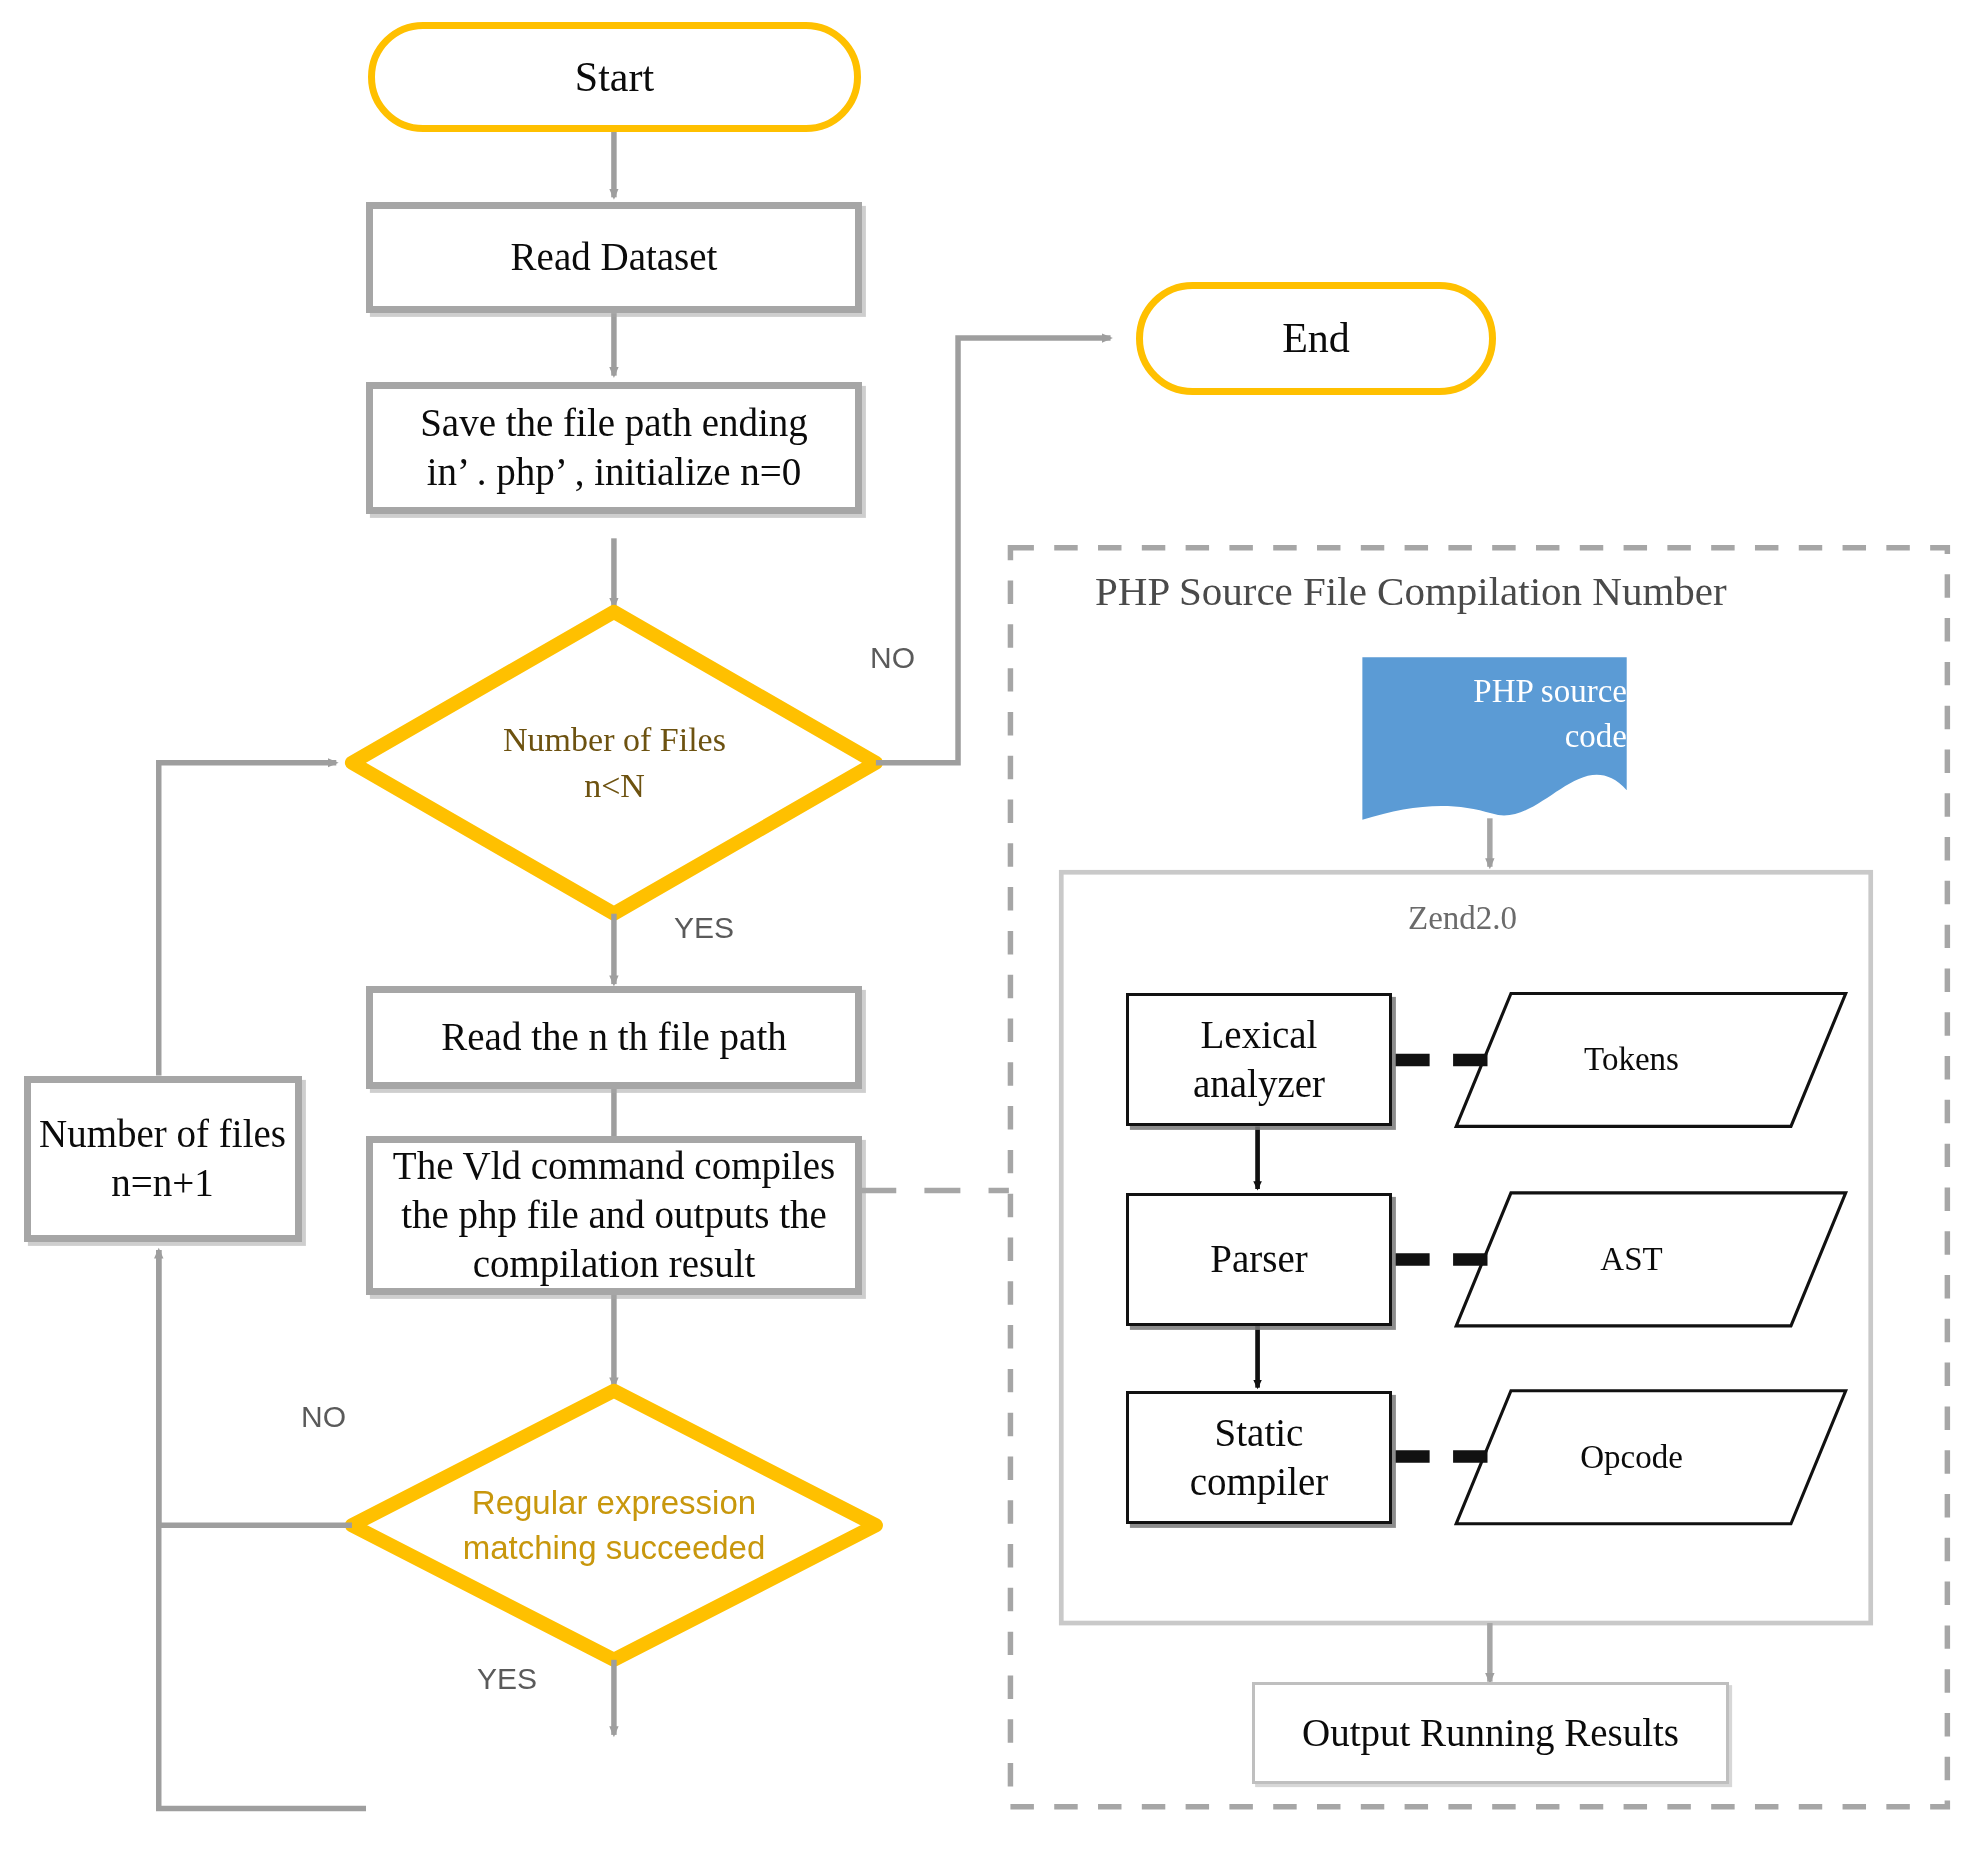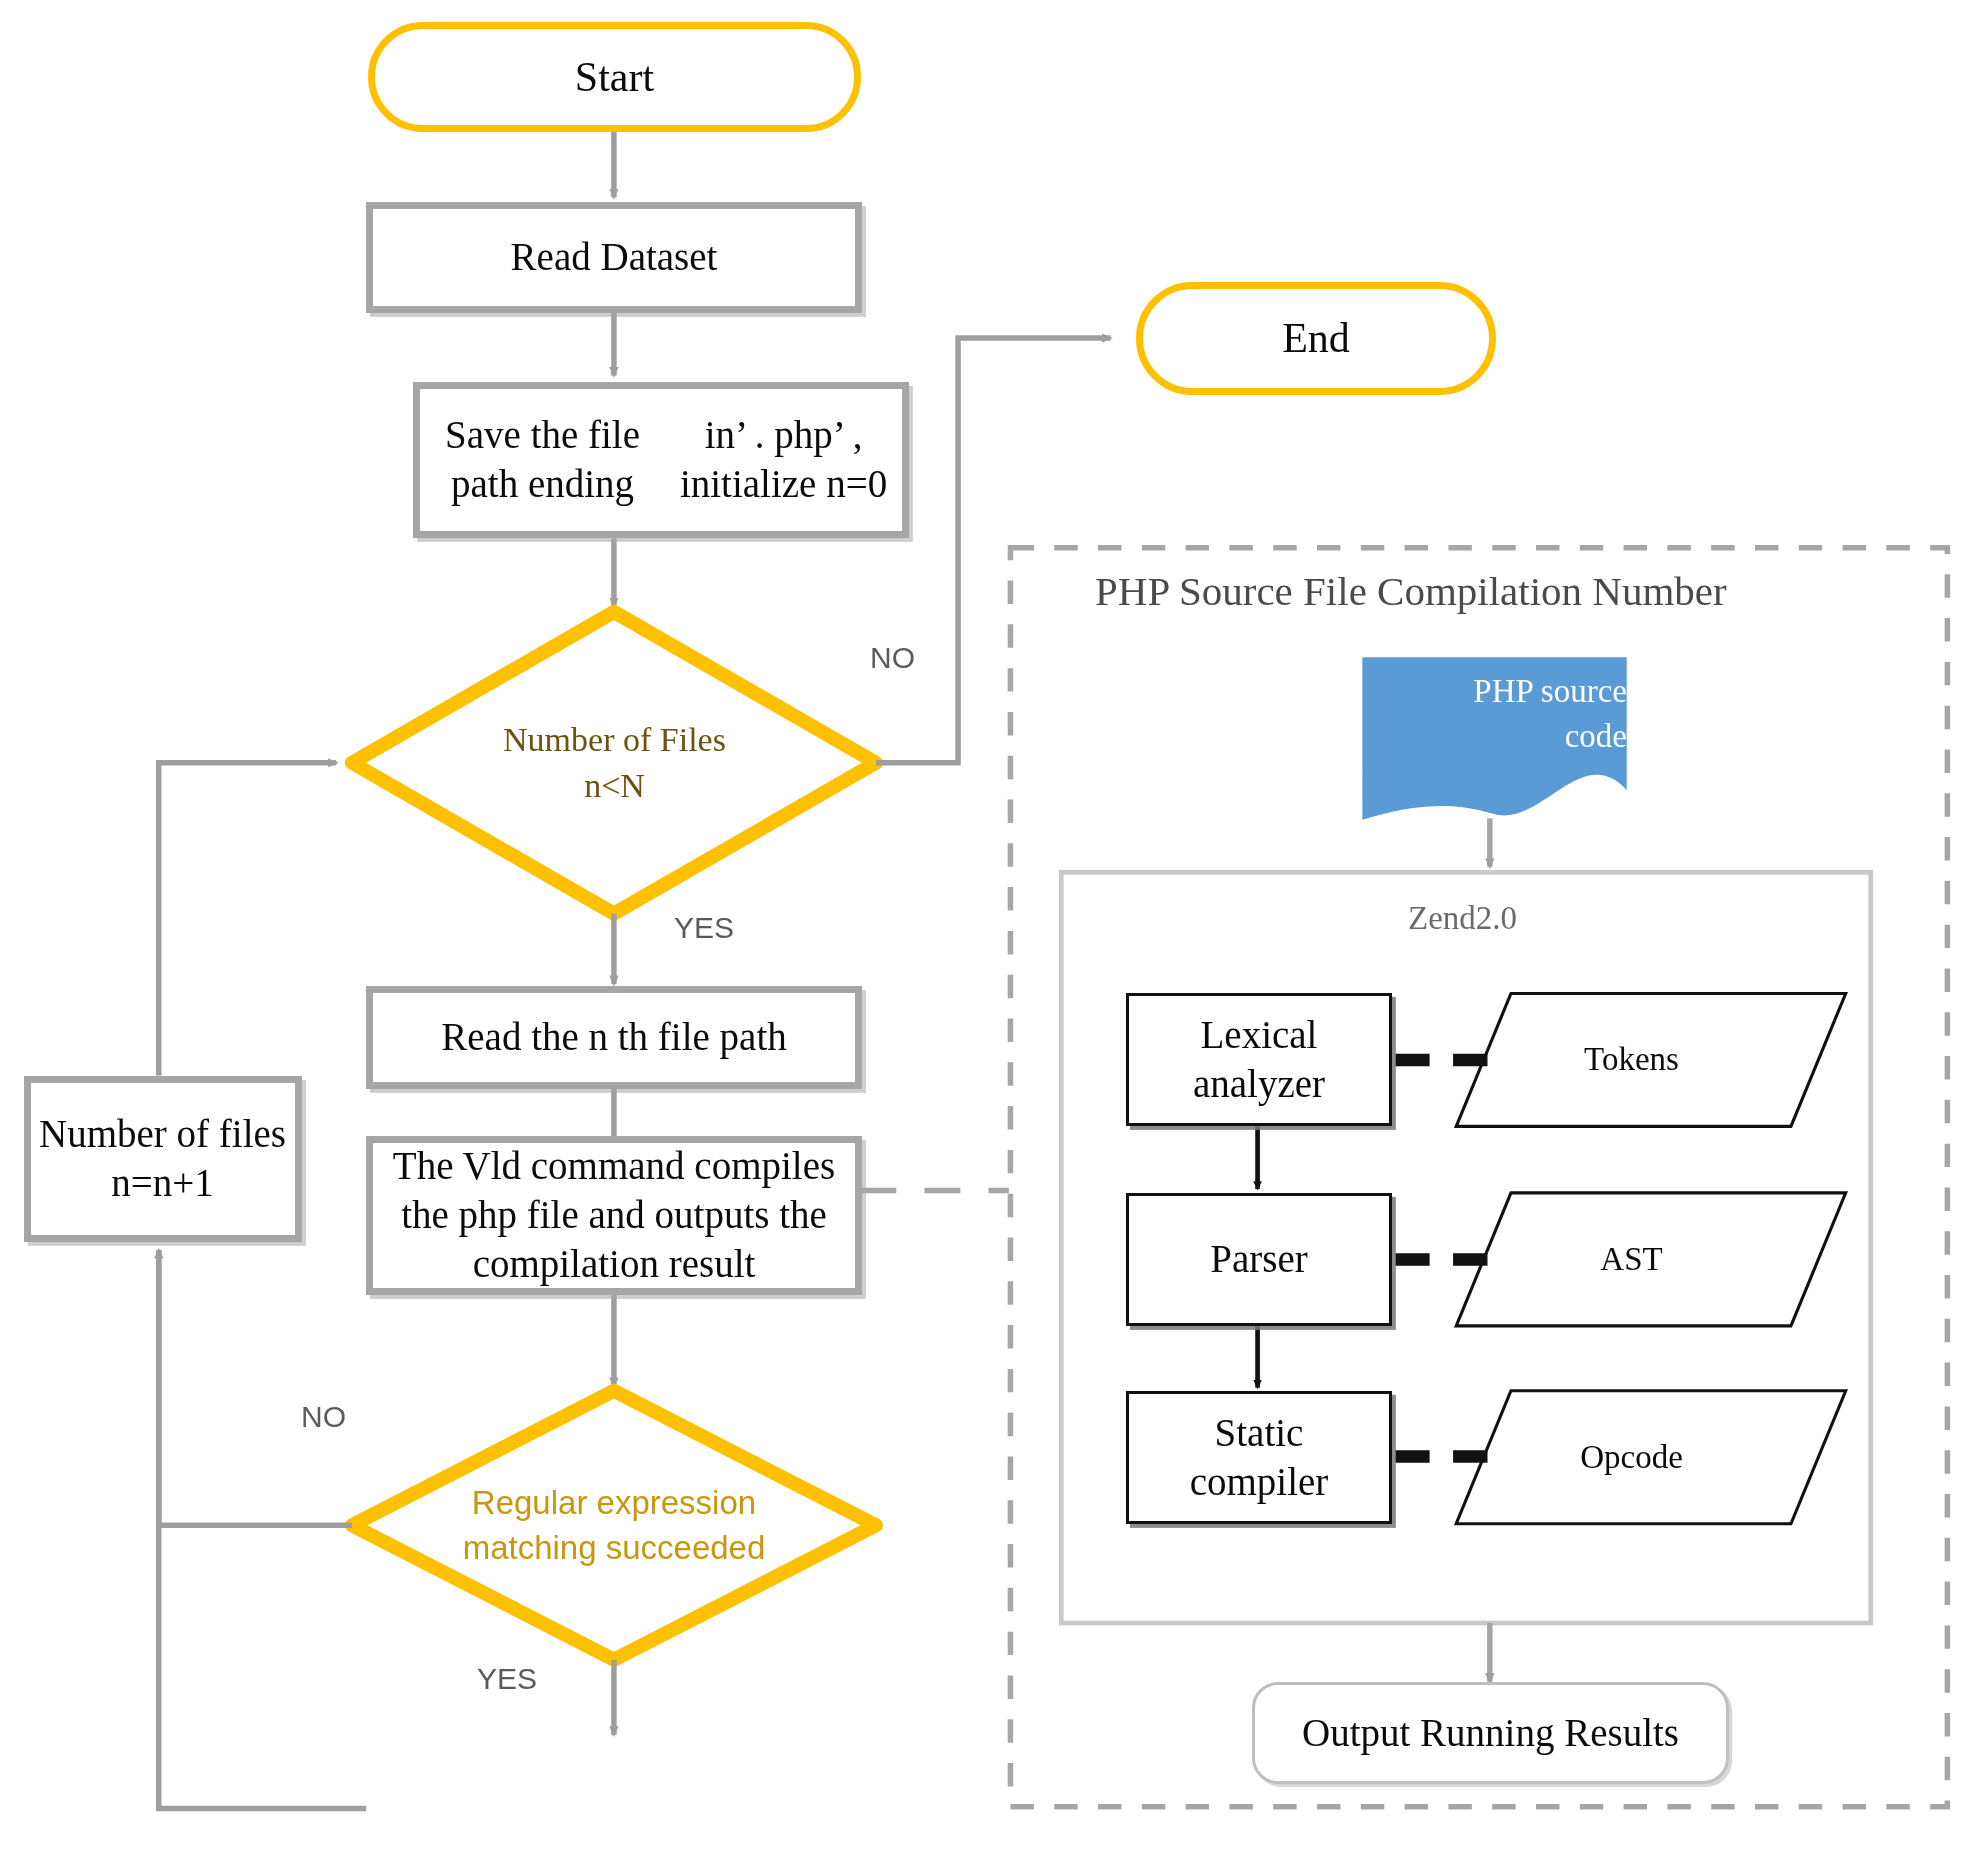--- a/index.html
+++ b/index.html
@@ -186,21 +186,21 @@
   </div>
 
   <div class="node terminator" style="left:1136px; top:282px; width:360px; height:113px;">
     <span class="inner">End</span>
   </div>
 
   <div class="node process" style="left:366px; top:202px; width:496px; height:111px;">
     <span class="inner">Read Dataset</span>
   </div>
 
-  <div class="node process" style="left:366px; top:382px; width:496px; height:156px; flex-direction:row;margin-left:47px;">
+  <div class="node process" style="left:366px; top:382px; width:496px; height:132px; flex-direction:column;">
     <span>Save the file path ending</span>
     <span>in’  . php’  , initialize n=0</span>
   </div>
 
   <div class="diamond-label serif" style="left:411px; top:700px; width:407px; height:125px; flex-direction:column;">
     <span>Number of Files</span>
     <span>n&lt;N</span>
   </div>
 
   <div class="node process" style="left:366px; top:986px; width:496px; height:103px;">
@@ -249,18 +249,18 @@
 
   <div class="node process black" style="left:1126px; top:1391px; width:266px; height:133px; flex-direction:column;">
     <span>Static</span>
     <span>compiler</span>
   </div>
 
   <div class="para-label" style="left:1471px; top:993px; width:321px; height:133px;text-align:center;">Tokens</div>
   <div class="para-label" style="left:1471px; top:1193px; width:321px; height:133px;">AST</div>
   <div class="para-label" style="left:1471px; top:1391px; width:321px; height:133px;">Opcode</div>
 
-  <div class="node process thin" style="left:1252px; top:1682px; width:477px; height:102px;border-radius:26px;">
+  <div class="node process thin" style="left:1252px; top:1682px; width:477px; height:102px;">
     <span class="inner">Output Running Results</span>
   </div>
 
 </div>
 
 
 </body></html>

